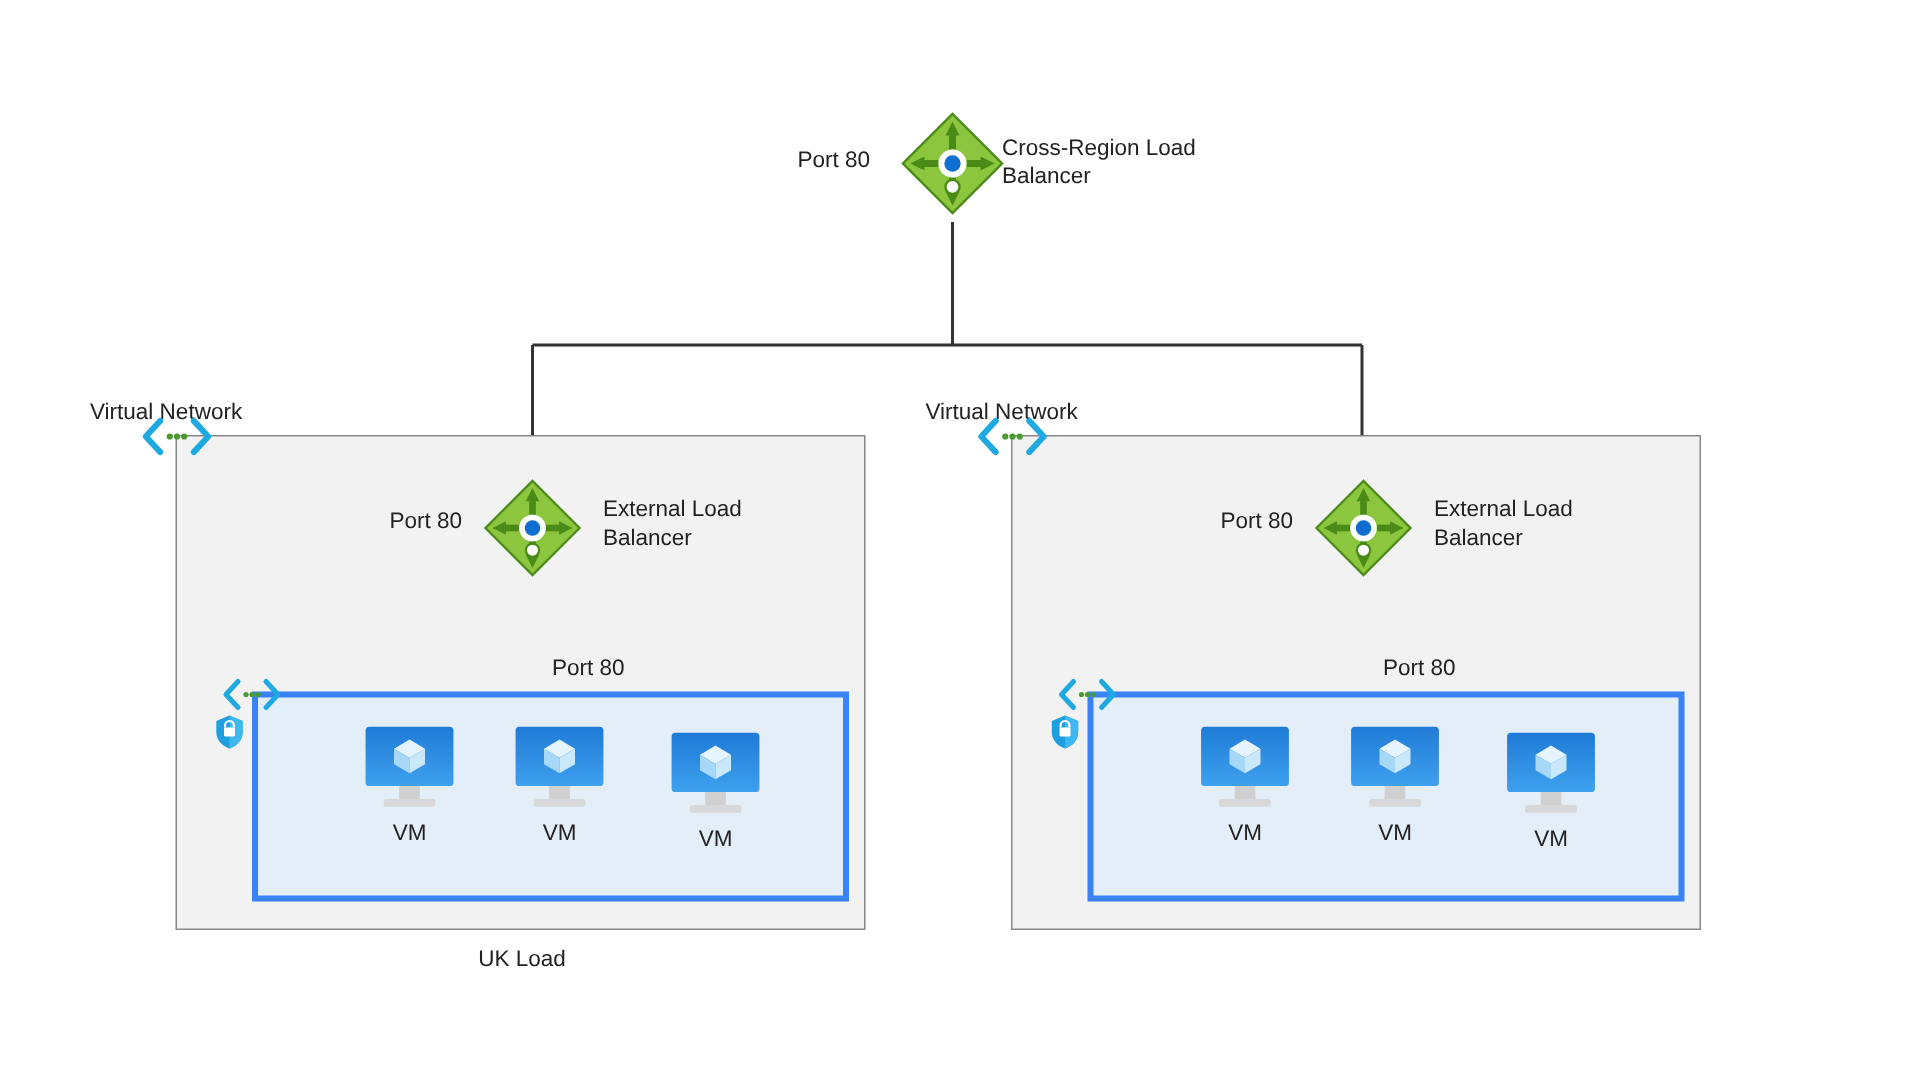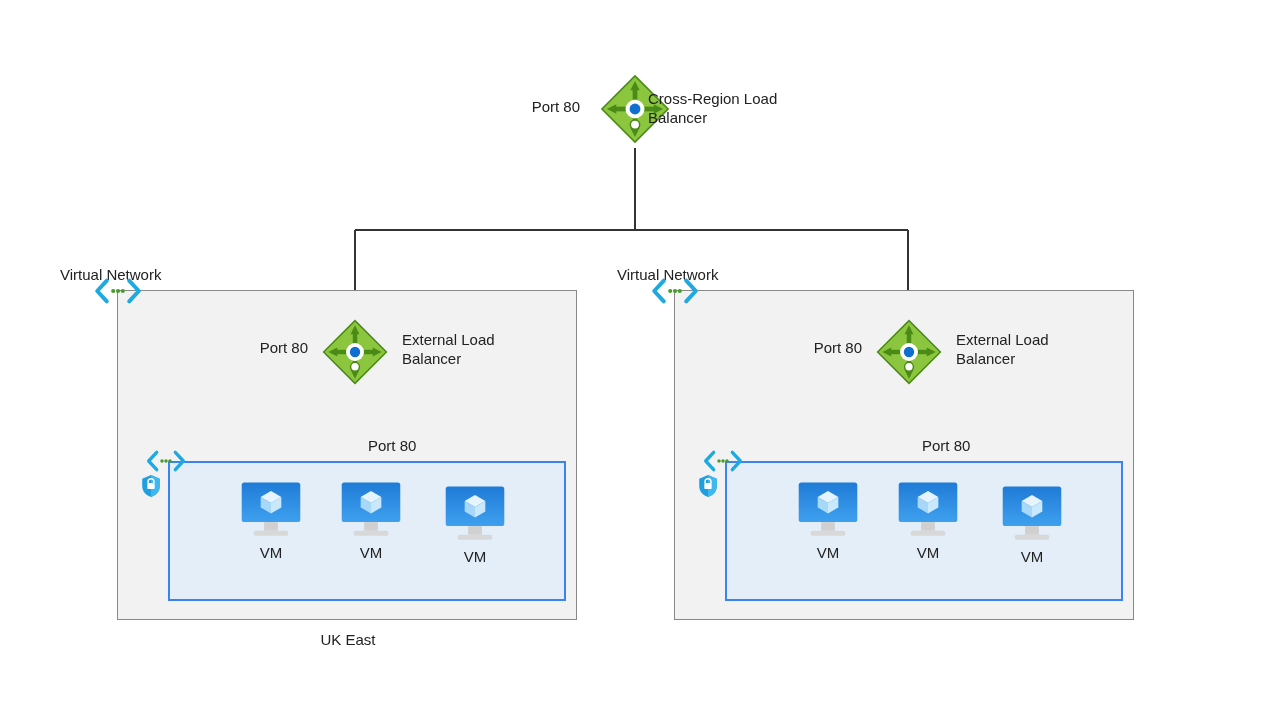--- a/index.html
+++ b/index.html
@@ -37,21 +37,21 @@
   }
 
   
   .subnet-box {
     position: absolute;
     left: 50px;
     top: 170px;
     width: 398px;
     height: 140px;
     background: #e4eef8;
-    border: 2px solid #3b82f6;
+    border: 4px solid #3b82f6;
     box-sizing: border-box;
   }
 
   
   .vnet-icon {
     position: absolute;
     left: -24px;
     top: -14px;
     width: 48px;
     height: 28px;
@@ -170,21 +170,21 @@
     <line x1="908" y1="390" x2="908" y2="465" marker-end="url(#arrow)"></line>
   </g>
 </svg>
 
 <div class="lb-icon" style="left:596px; top:70px;">
   <svg viewBox="0 0 100 100" width="78" height="78">
       <use href="#sym-lb"></use>
     </svg>
 </div>
 <div class="label right" style="left:460px; top:98px; width:120px;">Port 80</div>
-<div class="label" style="left:648px; top:90px; width:170px;">Cross-Region Load
+<div class="label" style="left:668px; top:90px; width:170px;">Cross-Region Load
 Balancer</div>
 
 <div class="label" style="left:60px; top:266px;">Virtual Network</div>
 
 <div class="region-box" style="left:117px; top:290px;">
   <span class="vnet-icon">
     <svg viewBox="0 0 60 34" width="48" height="28">
         <use href="#sym-vnet"></use>
       </svg>
   </span>
@@ -222,21 +222,21 @@
       <div>VM</div>
     </div>
     <div class="vm" style="left:264px; top:20px;">
       <svg viewBox="0 0 80 72" width="70" height="62">
           <use href="#sym-vm"></use>
         </svg>
       <div>VM</div>
     </div>
   </div>
 
-  <div class="region-label">UK East</div>
+  <div class="region-label">UK Load</div>
 </div>
 
 <div class="label" style="left:617px; top:266px;">Virtual Network</div>
 
 <div class="region-box" style="left:674px; top:290px;">
   <span class="vnet-icon">
     <svg viewBox="0 0 60 34" width="48" height="28">
         <use href="#sym-vnet"></use>
       </svg>
   </span>

